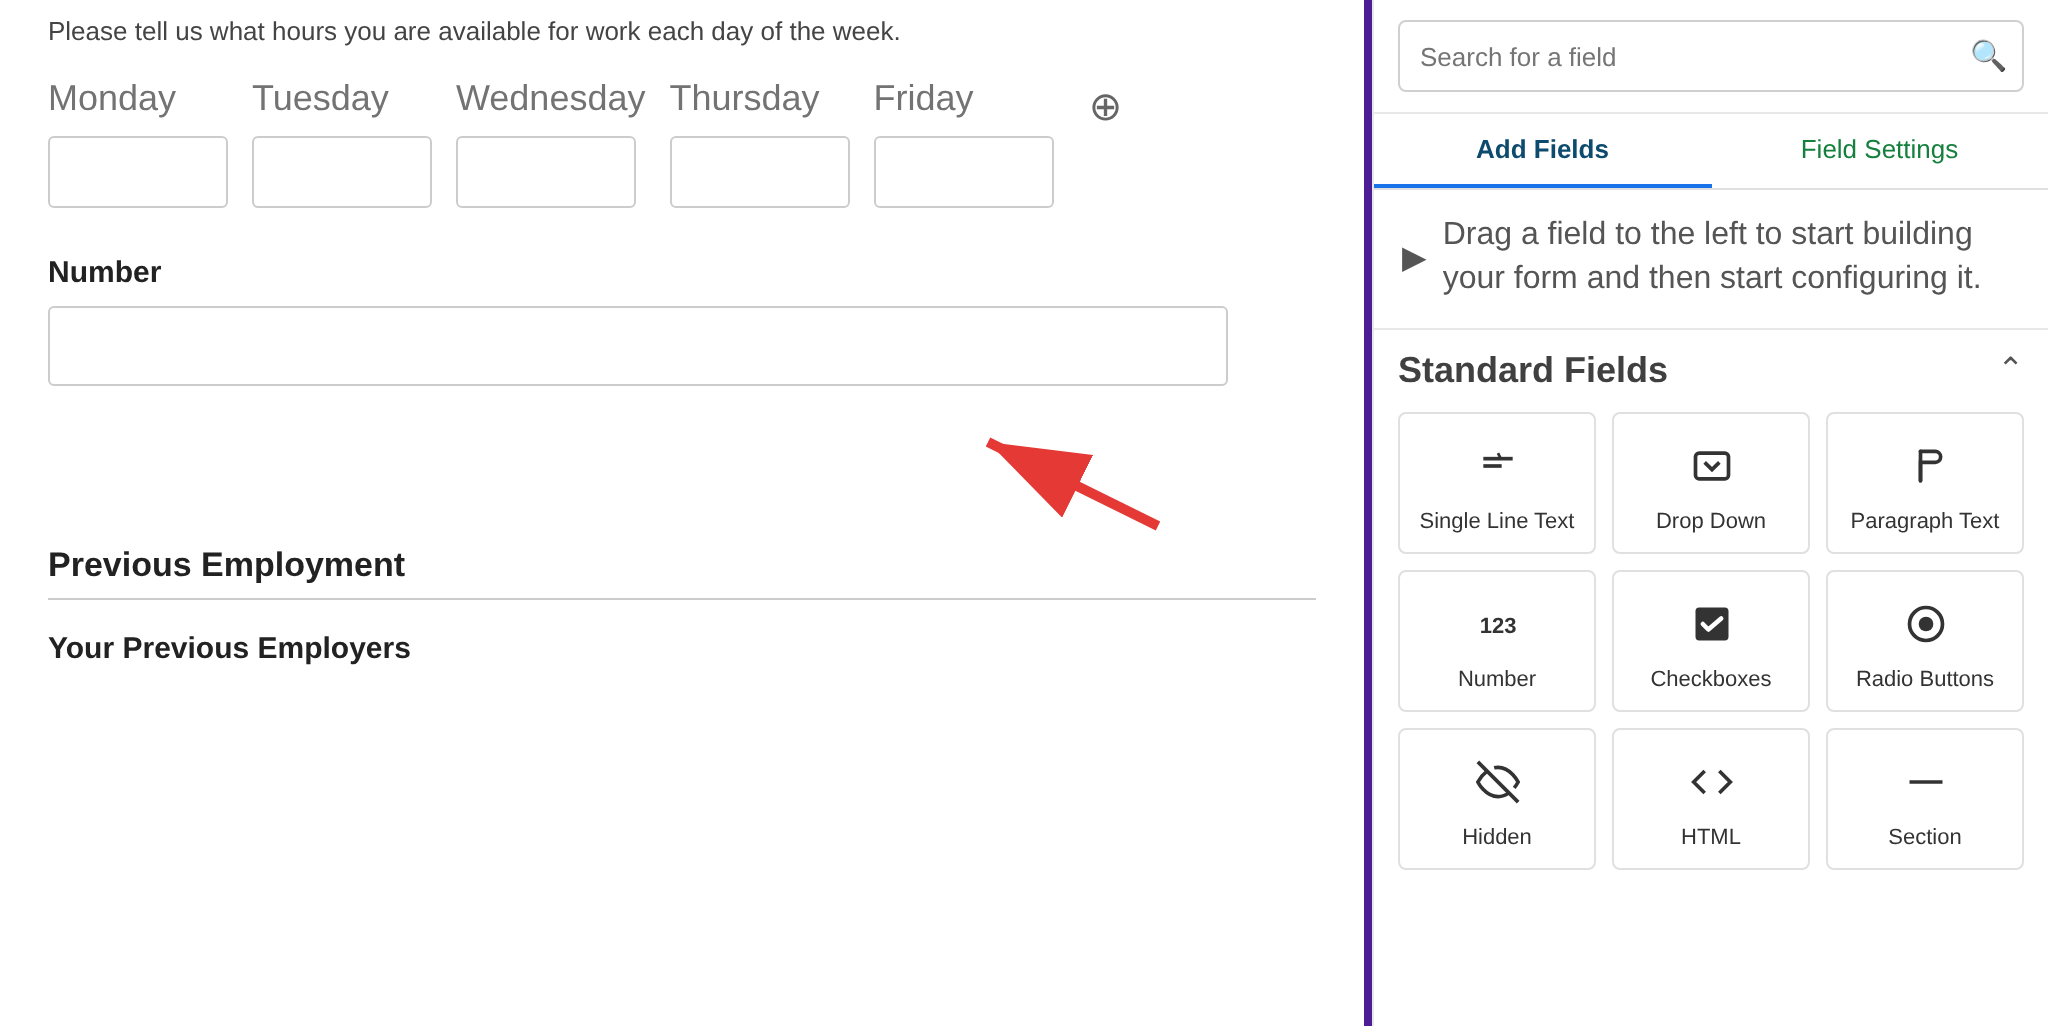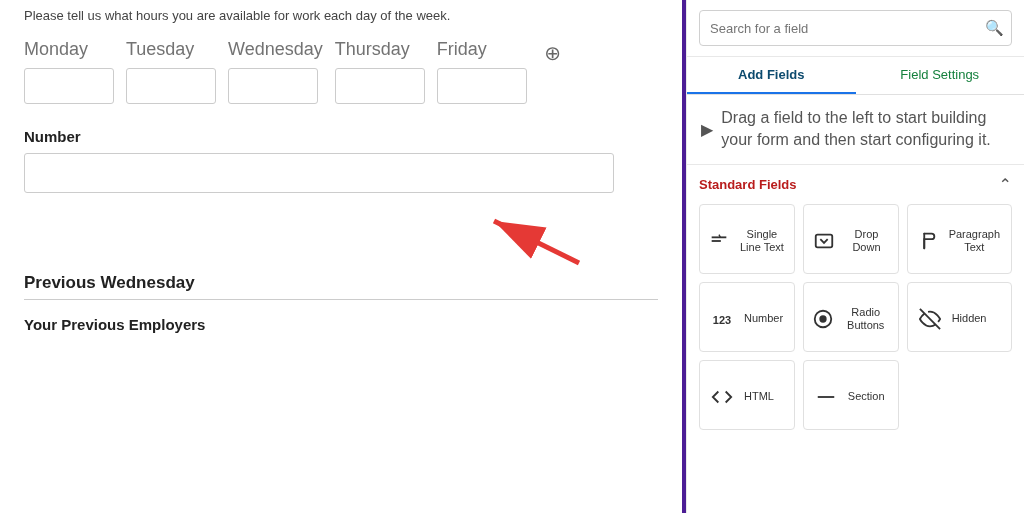--- a/index.html
+++ b/index.html
@@ -235,36 +235,36 @@
 
     .fields-section-header {
       display: flex;
       align-items: center;
       justify-content: space-between;
       margin-bottom: 10px;
     }
 
     .fields-section-title {
       font-weight: 700;
-      font-size: 13px;
-      color: #b91c1c;
+      font-size: 18px;
+      color: #404040;
     }
 
     .fields-grid {
       display: grid;
       grid-template-columns: repeat(3, 1fr);
       gap: 8px;
     }
 
     .field-card {
       border: 1px solid #e0e0e0;
       border-radius: 4px;
       padding: 12px 8px 8px;
       display: flex;
-      flex-direction: row;
+      flex-direction: column;
       align-items: center;
       gap: 8px;
       cursor: grab;
       background: #fff;
       transition: box-shadow 0.15s;
       min-height: 70px;
     }
 
     .field-card-icon {
       font-size: 20px;
@@ -335,21 +335,21 @@
       <defs>
         <marker id="arrowhead" markerWidth="10" markerHeight="7" refX="10" refY="3.5" orient="auto">
           <polygon points="0 0, 10 3.5, 0 7" fill="#e53935"></polygon>
         </marker>
       </defs>
       <line x1="105" y1="50" x2="20" y2="8" stroke="#e53935" stroke-width="5" marker-end="url(#arrowhead)"></line>
     </svg>
   </div>
 
   <div class="section-header">
-    <div class="section-title">Previous Wednesday</div>
+    <div class="section-title">Previous Employment</div>
     <hr class="section-divider">
   </div>
 
   <div class="prev-employers-label">Your Previous Employers</div>
 </div>
 
 <div class="right-panel">
   <div class="search-bar">
     <div class="search-wrapper">
       <input class="search-input" type="text" placeholder="Search for a field" style="">
@@ -408,20 +408,29 @@
 
       <div class="field-card">
         <div class="field-card-icon">
           <svg viewBox="0 0 24 24" fill="none" stroke="#333" stroke-width="2">
             <text x="2" y="17" font-size="12" font-weight="bold" fill="#333" stroke="none" font-family="sans-serif">123</text>
           </svg>
         </div>
         <span class="field-card-label">Number</span>
       </div>
 
+      <div class="field-card">
+        <div class="field-card-icon">
+          <svg viewBox="0 0 24 24" fill="#333" stroke="none">
+            <rect x="3" y="3" width="18" height="18" rx="2" fill="#333"></rect>
+            <polyline points="7,12 10,15 17,9" fill="none" stroke="#fff" stroke-width="2.5" stroke-linecap="round" stroke-linejoin="round"></polyline>
+          </svg>
+        </div>
+        <span class="field-card-label">Checkboxes</span>
+      </div>
 
       <div class="field-card">
         <div class="field-card-icon">
           <svg viewBox="0 0 24 24" fill="none" stroke="#333" stroke-width="2">
             <circle cx="12" cy="12" r="9"></circle>
             <circle cx="12" cy="12" r="4" fill="#333" stroke="none"></circle>
           </svg>
         </div>
         <span class="field-card-label">Radio Buttons</span>
       </div>

